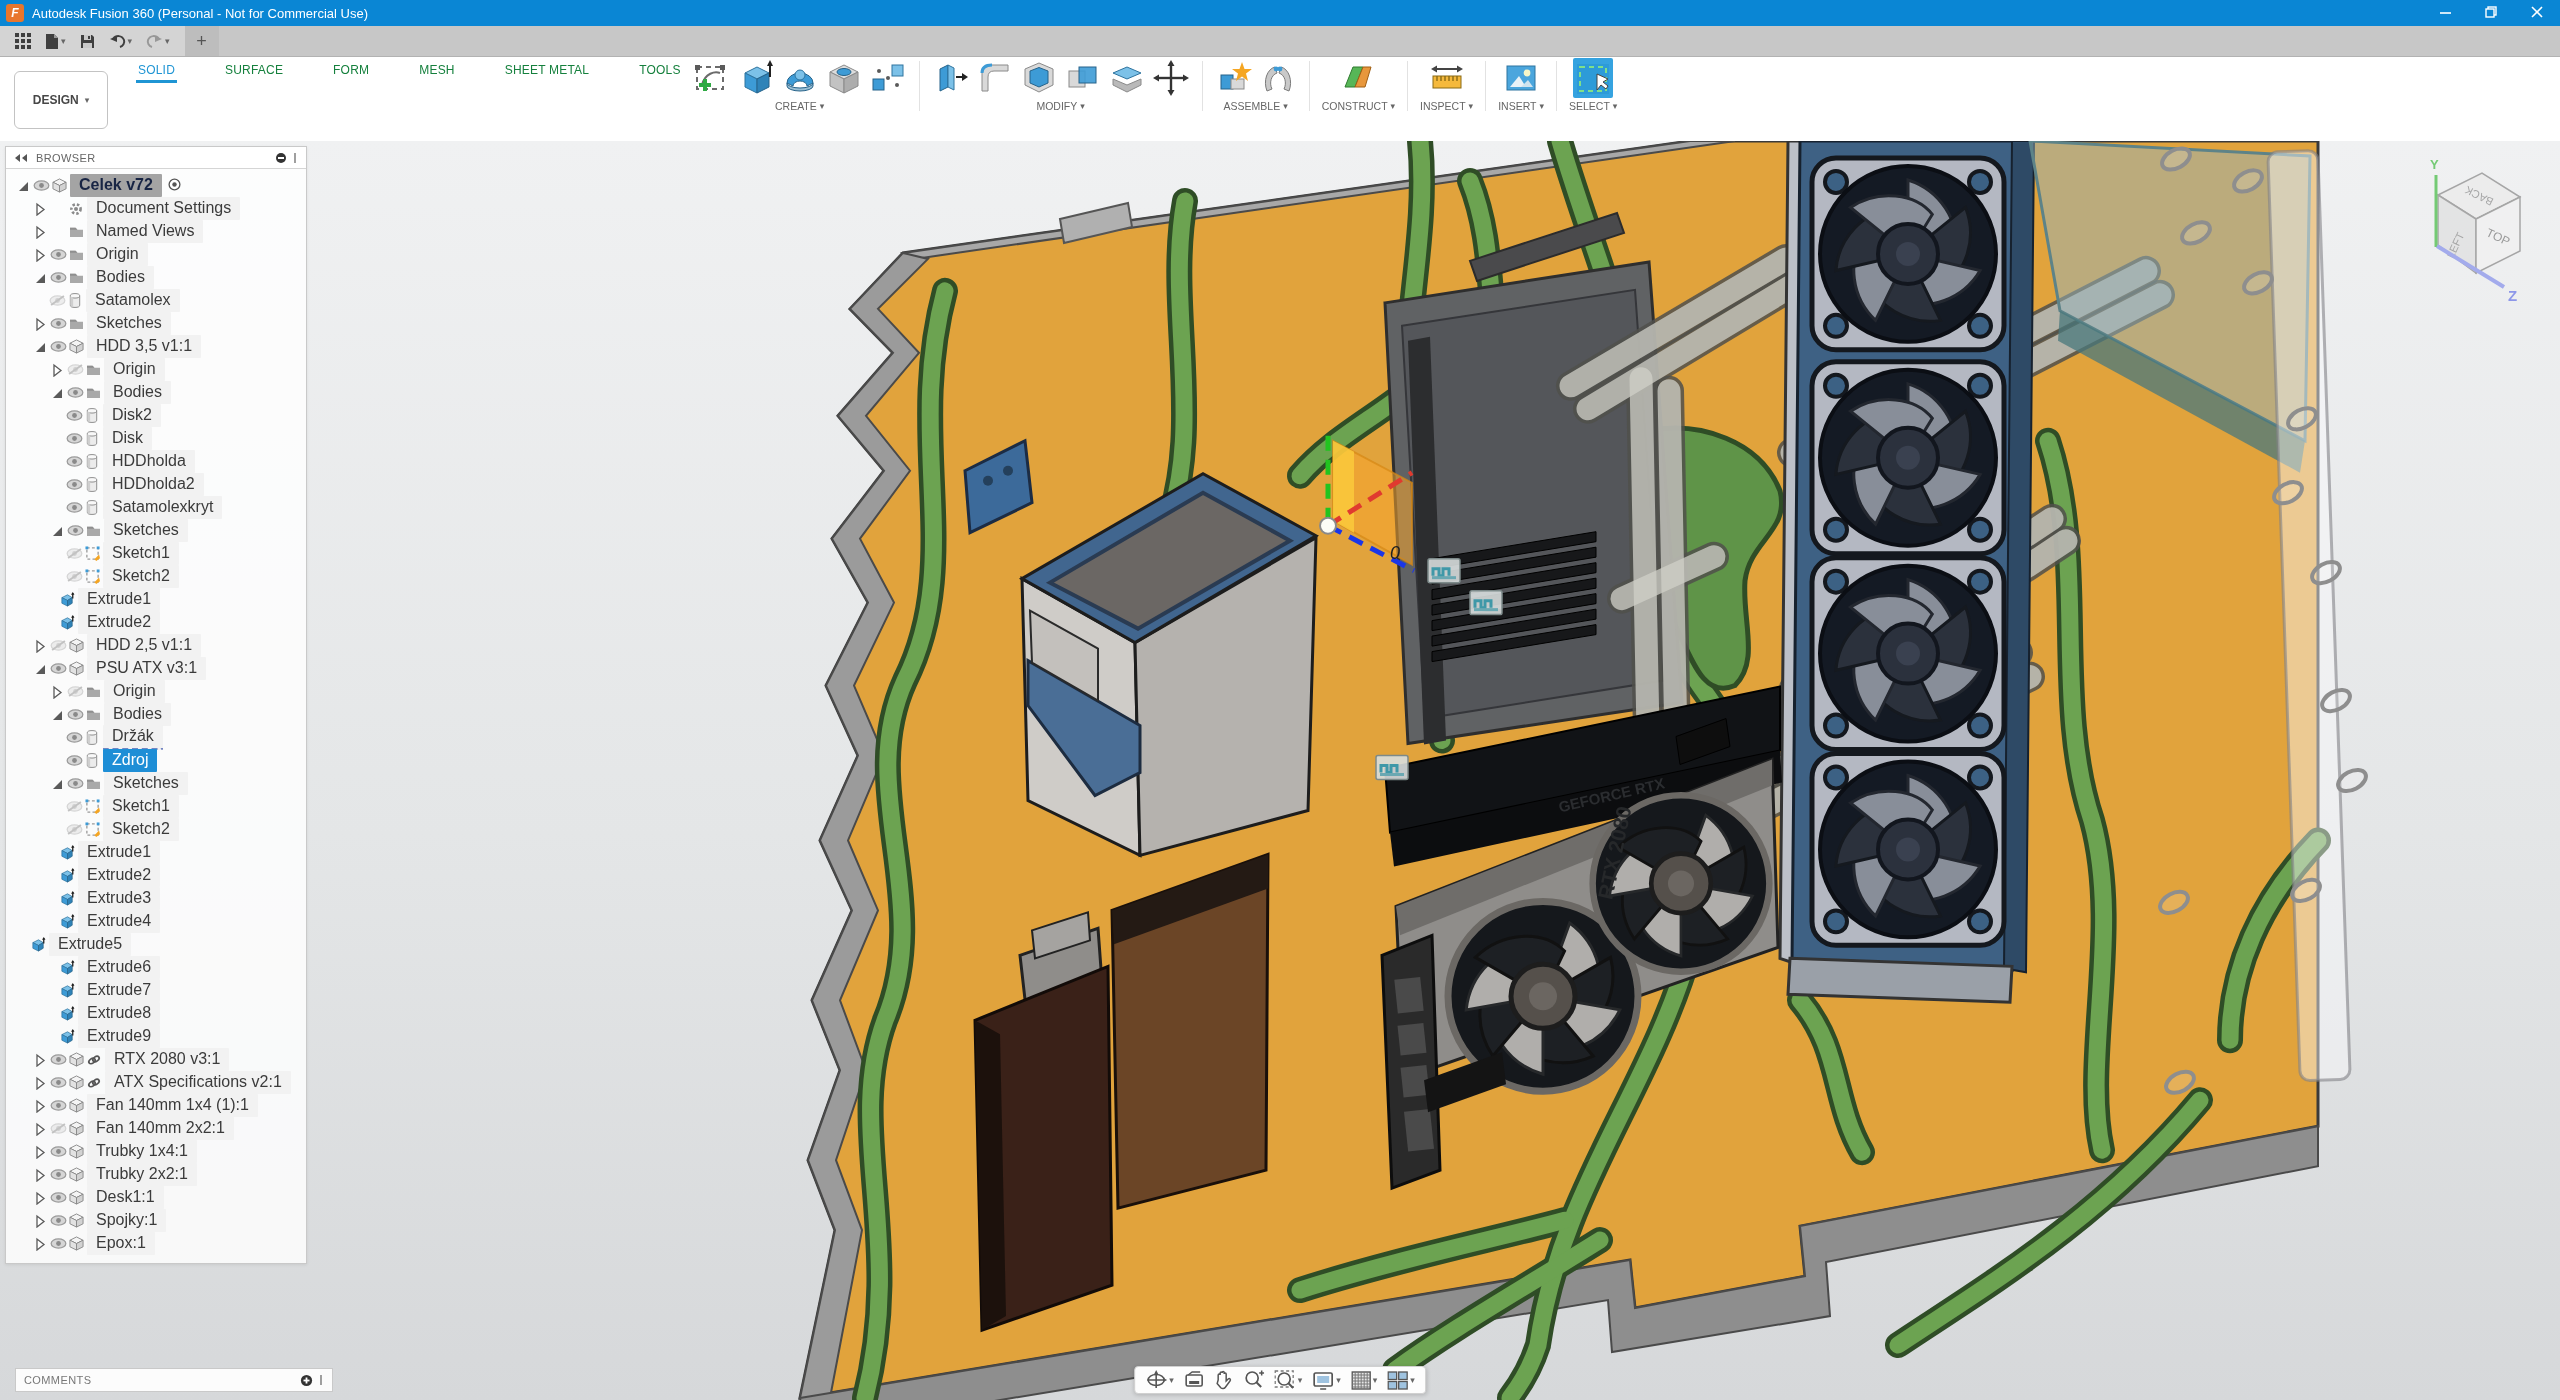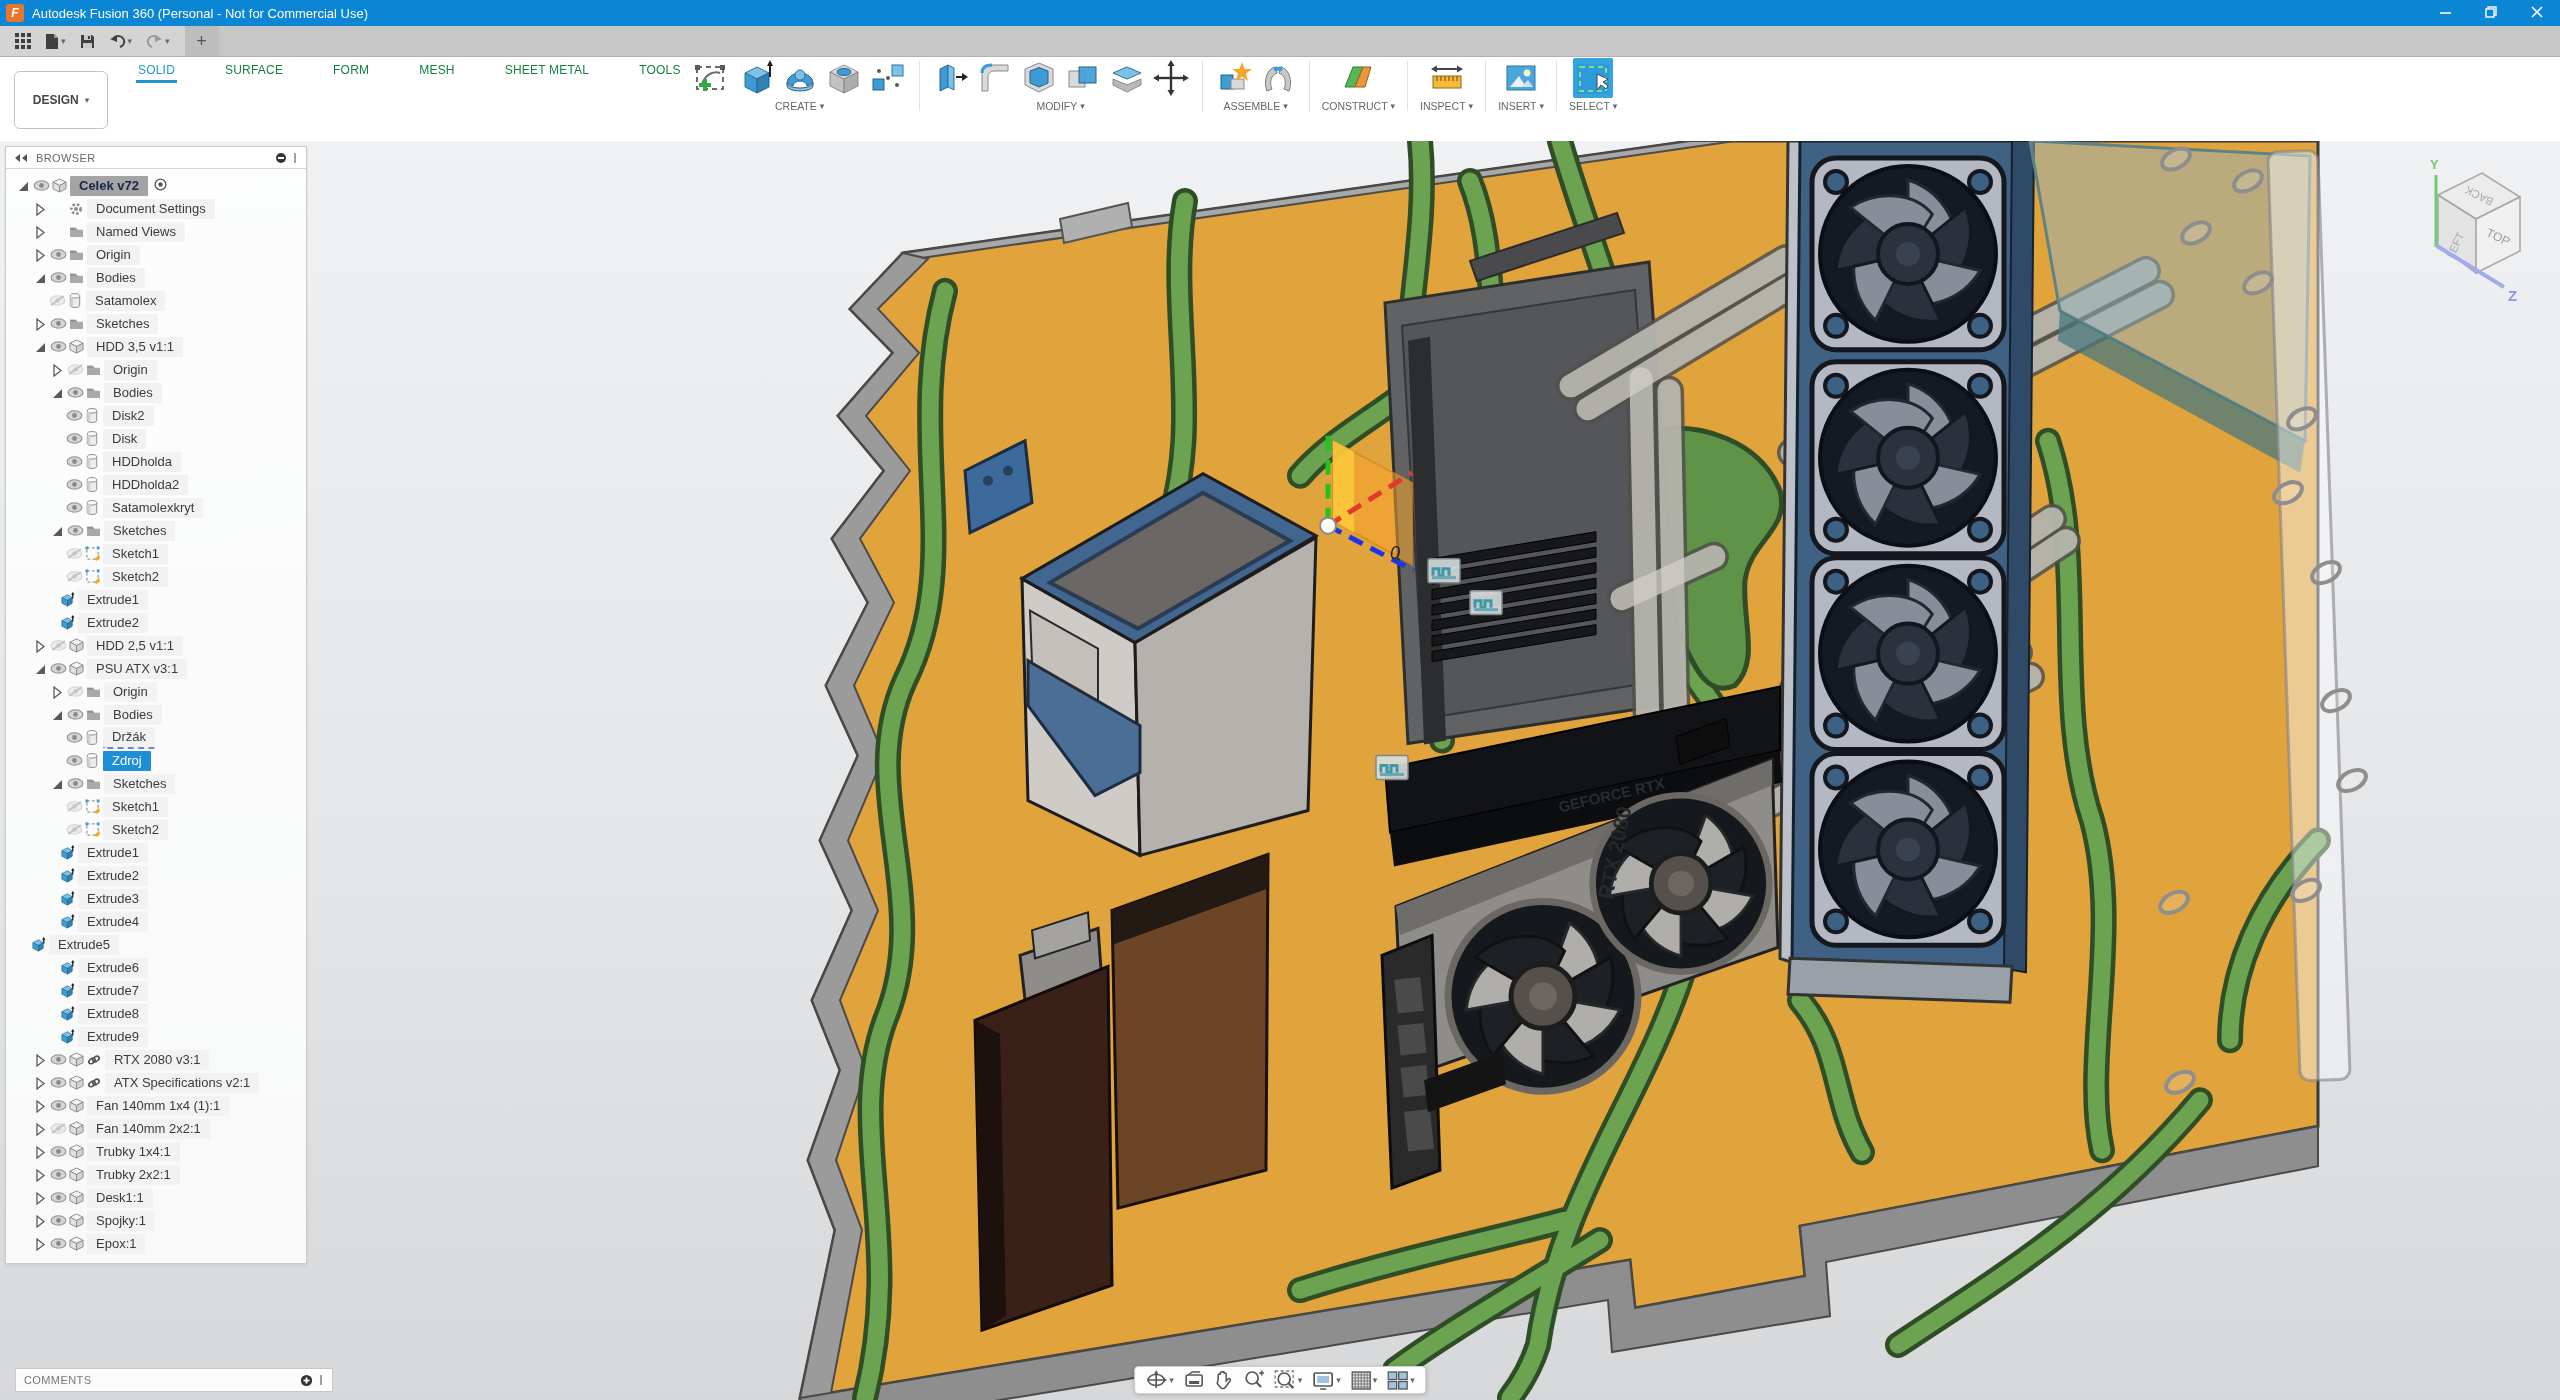--- a/index.html
+++ b/index.html
@@ -47,21 +47,21 @@
   .scene{position:absolute;inset:0;width:100%;height:100%;}
   
   .viewcube{position:absolute;right:26px;top:10px;width:130px;height:160px;}
   
   .browser{position:absolute;left:5px;top:5px;width:300px;background:rgba(255,255,255,0.82);
     border:1px solid #c9c9c9;box-shadow:0 1px 3px rgba(0,0,0,.08);}
   .browser-header{height:21px;display:flex;align-items:center;background:rgba(255,255,255,.92);
     border-bottom:1px solid #d5d5d5;font-size:11px;color:#666;padding:0 8px;gap:8px;letter-spacing:.4px;}
   .hdr-right{margin-left:auto;display:flex;align-items:center;gap:6px;color:#444;}
   .tree{padding:5px 0 8px;}
-  .trow{height:23px;display:flex;align-items:center;font-size:13px;color:#3b3b3b;white-space:nowrap;}
+  .trow{height:23px;display:flex;align-items:center;font-size:16px;color:#3b3b3b;white-space:nowrap;}
   .tcell{display:flex;align-items:center;justify-content:center;width:18px;flex:none;}
   .chip{background:rgba(241,241,241,.95);padding:2px 9px 3px;margin-left:2px;border-radius:1px;}
   .chip.rootsel{background:#a4a4a4;color:#182544;font-weight:bold;}
   .chip.bluesel{background:#1e8ed6;color:#fff;}
   .chip.dashed{border-bottom:2px dashed #7486c2;}
   .radio{margin-left:6px;}
   
   .comments{position:absolute;left:15px;bottom:8px;width:300px;height:22px;background:rgba(255,255,255,.92);
     border:1px solid #c9c9c9;display:flex;align-items:center;font-size:11px;color:#777;padding:0 8px;letter-spacing:.4px;}
   

